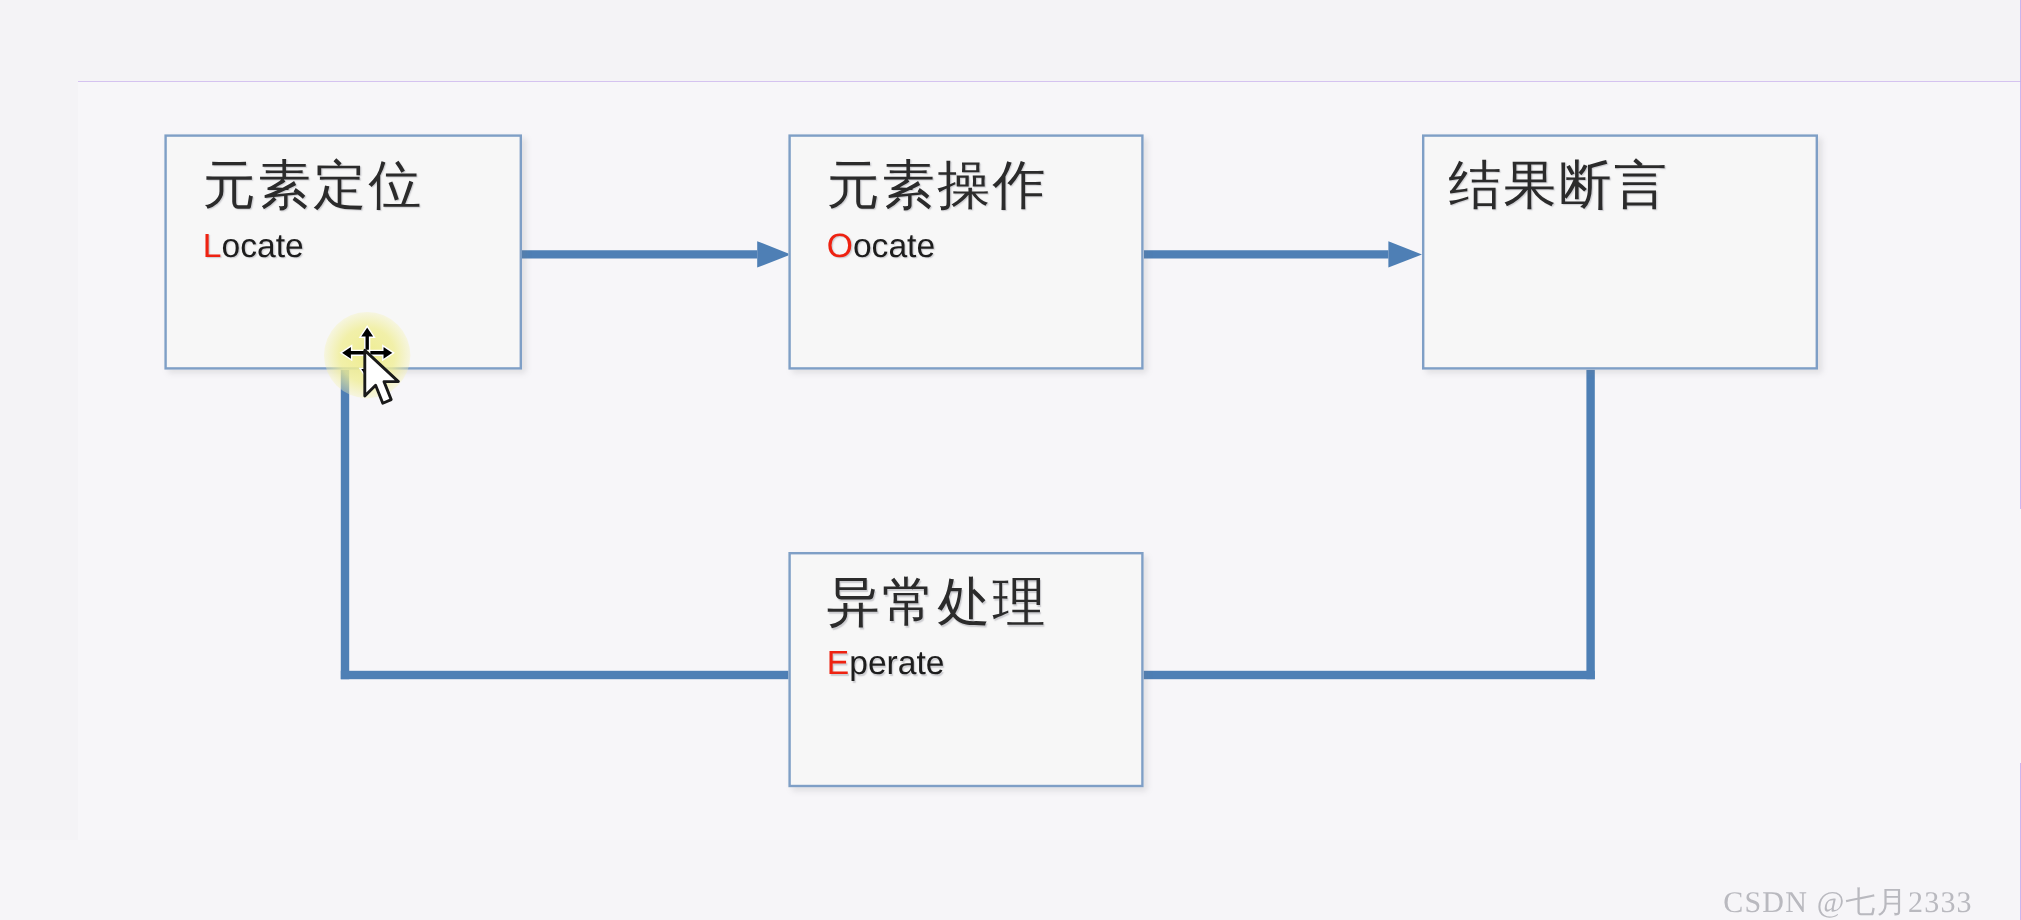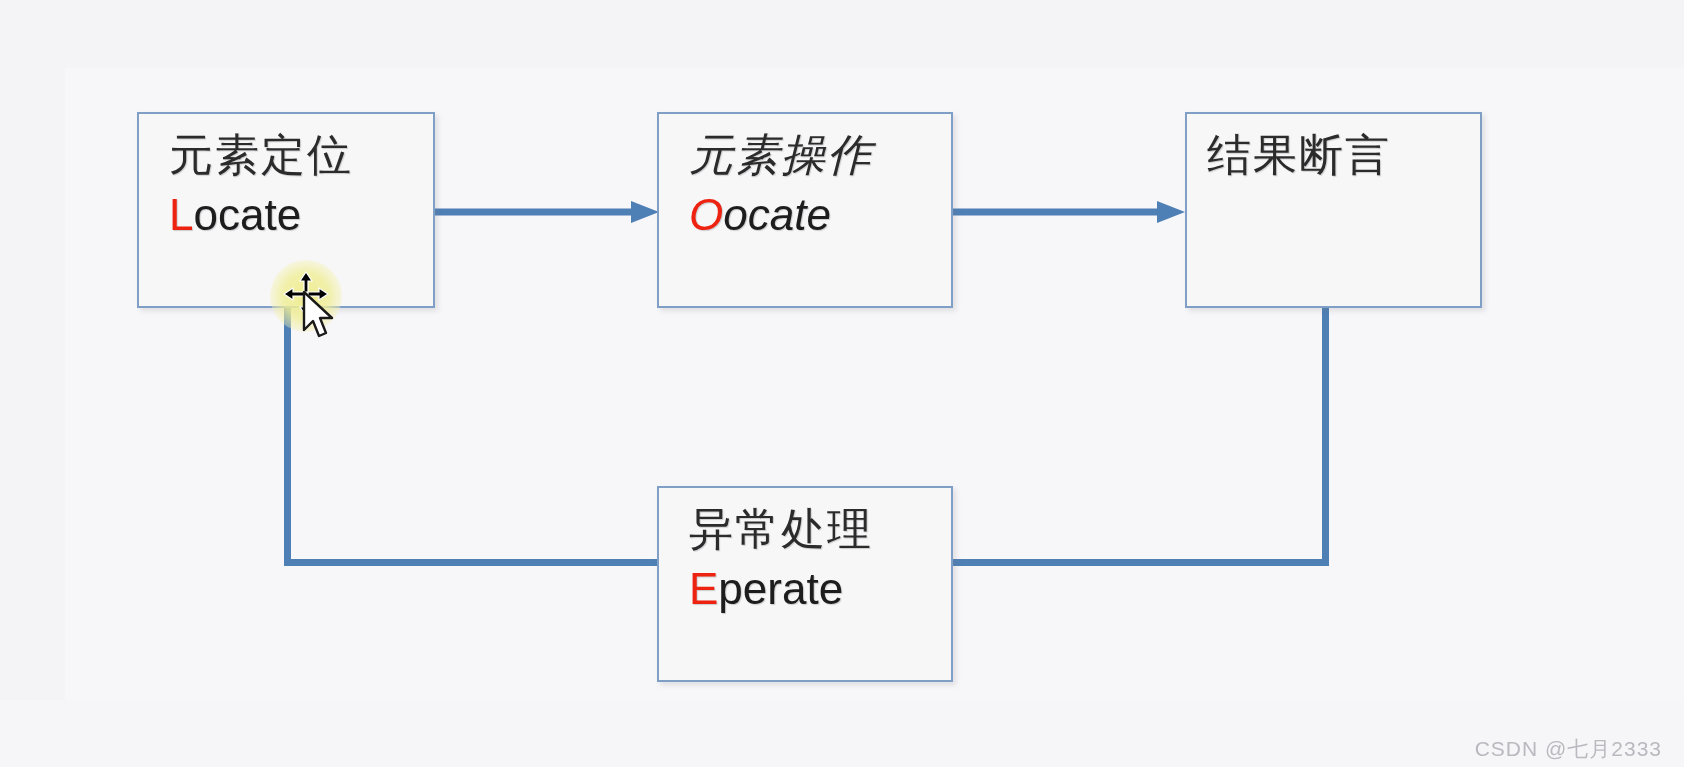--- a/index.html
+++ b/index.html
@@ -55,35 +55,35 @@
   }
   .node .cn {
     font-size: 44px;
     line-height: 1.22;
     color: #2b2b2b;
     letter-spacing: 2px;
     white-space: nowrap;
     text-shadow: 1px 1px 1px rgba(150,150,160,0.45);
   }
   .node .en {
-    font-size: 44px;
+    font-size: 28px;
     line-height: 1.22;
     color: #1d1d1d;
     white-space: nowrap;
     margin-top: 6px;
     text-shadow: 1px 1px 1px rgba(150,150,160,0.45);
   }
   .node .en .initial {
     color: #ee2211;
   }
 
   #node-locate    { left: 137px; top: 112px; width: 298px; height: 196px; }
-  #node-operate   { left: 657px; top: 112px; width: 296px; height: 196px; font-style: italic; }
-  #node-verificate{ left:1185px; top: 112px; width: 297px; height: 196px; padding-left: 20px; }
-  #node-except    { left: 657px; top: 460px; width: 296px; height: 196px; margin-top: 26px; }
+  #node-operate   { left: 657px; top: 112px; width: 296px; height: 196px; }
+  #node-verificate{ left:1185px; top: 112px; width: 330px; height: 196px; padding-left: 20px; }
+  #node-except    { left: 657px; top: 460px; width: 296px; height: 196px; }
 
   
   .conn {
     position: absolute;
     background: #4e7fb5;
   }
   .conn-h { height: 7px; }
   .conn-v { width: 7px; }
 
   
@@ -126,27 +126,27 @@
     left: 20px; top: 18px;
   }
   #arrow-cursor-icon {
     position: absolute;
     left: 38px; top: 38px;
   }
 
   
   #watermark {
     position: absolute;
-    right: 22px;
+    right: 40px;
     top: 735px;
-    font-size: 21px;
+    font-size: 25px;
     color: #b9b9bf;
     letter-spacing: 1px;
     white-space: nowrap;
-    font-family: Liberation Sans, sans-serif;
+    font-family: Liberation Serif, serif;
   }
 </style>
 </head>
 <body>
 
 <div id="screen">
 
   <div id="canvas-top-margin"></div>
   <div id="canvas-left-margin"></div>
   <div id="slide-area"></div>

